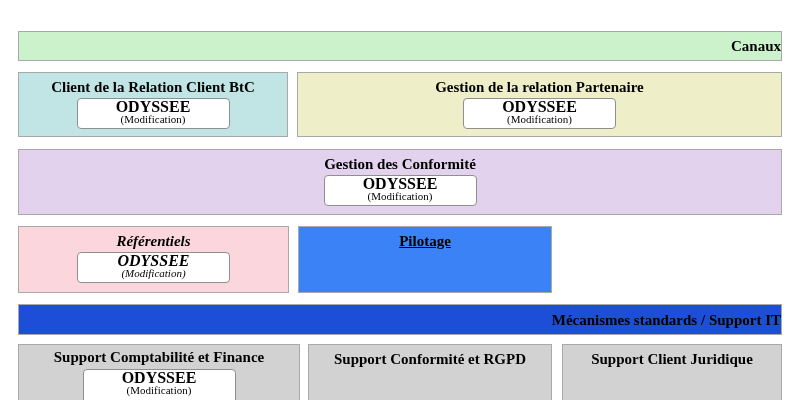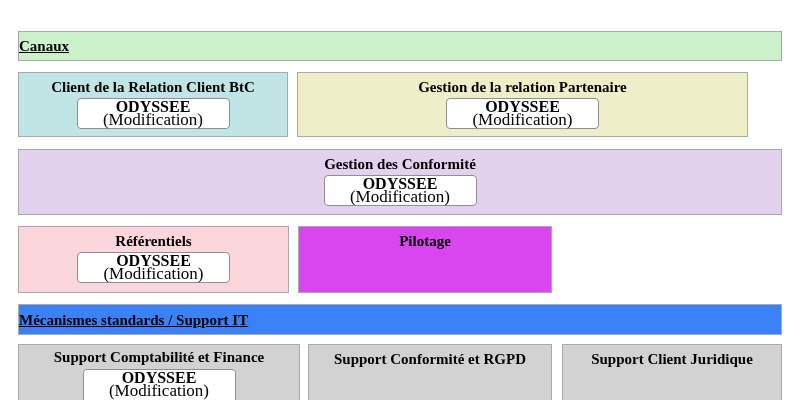--- a/index.html
+++ b/index.html
@@ -17,37 +17,37 @@
     border:1px solid #a9a9a9;
     text-align:center;
   }
   .panel-title{
     font-weight:bold;
     font-size:15px;
     line-height:18px;
     padding-top:5px;
   }
   .band .panel-title{padding-top:0;}
-  .band{display:flex;align-items:center;justify-content:flex-start;text-decoration:underline;}
+  .band{display:flex;align-items:center;justify-content:flex-end;}
   .app-box{
     box-sizing:border-box;
     width:153px;
     margin:2px auto 0;
     background:#ffffff;
     border:1px solid #8f8f8f;
     border-radius:4px;
     padding:2px 0;
   }
   .app-name{font-weight:bold;font-size:16px;line-height:12px;}
-  .app-note{font-size:17px;line-height:13px;}
+  .app-note{font-size:11px;line-height:13px;}
 
   
   .pos-canaux   {left:18px;top:31px;width:764px;height:30px;}
   .pos-btc      {left:18px;top:72px;width:270px;height:65px;}
-  .pos-part     {left:297px;top:72px;width:451px;height:65px;}
+  .pos-part     {left:297px;top:72px;width:485px;height:65px;}
   .pos-ops      {left:18px;top:149px;width:764px;height:66px;}
   .pos-ref      {left:18px;top:226px;width:271px;height:67px;}
   .pos-pil      {left:298px;top:226px;width:254px;height:67px;}
   .pos-ech      {left:562px;top:226px;width:220px;height:67px;}
   .pos-it       {left:18px;top:304px;width:764px;height:31px;}
   .pos-compta   {left:18px;top:344px;width:282px;height:66px;}
   .pos-conf     {left:308px;top:344px;width:244px;height:66px;}
   .pos-jur      {left:562px;top:344px;width:220px;height:66px;}
   .pos-compta .panel-title{padding-top:3px;}
   .pos-compta .app-box{margin-top:3px;padding-bottom:8px;}
@@ -78,34 +78,34 @@
   </div>
 
   <div class="panel pos-ops" style="background-color: rgb(226, 210, 238);">
     <div class="panel-title">Gestion des Conformité</div>
     <div class="app-box">
       <div class="app-name">ODYSSEE</div>
       <div class="app-note">(Modification)</div>
     </div>
   </div>
 
-  <div class="panel pos-ref" style="background-color: rgb(251, 215, 221);">
+  <div class="panel pos-ref" style="background-color: rgb(251, 215, 221); font-style: italic;">
     <div class="panel-title">Référentiels</div>
     <div class="app-box">
       <div class="app-name">ODYSSEE</div>
       <div class="app-note">(Modification)</div>
     </div>
   </div>
 
-  <div class="panel pos-pil" style="background-color: #d946ef;">
+  <div class="panel pos-pil" style="background-color: #3b82f6; text-decoration: underline;">
     <div class="panel-title">Pilotage</div>
   </div>
 
 
-  <div class="panel band pos-it" style="background-color: #3b82f6;">
+  <div class="panel band pos-it" style="background-color: #1d4ed8;">
     <div class="panel-title">Mécanismes standards / Support IT</div>
   </div>
 
   <div class="panel pos-compta" style="background-color: rgb(210, 210, 210);">
     <div class="panel-title">Support Comptabilité et Finance</div>
     <div class="app-box">
       <div class="app-name">ODYSSEE</div>
       <div class="app-note">(Modification)</div>
     </div>
   </div>

